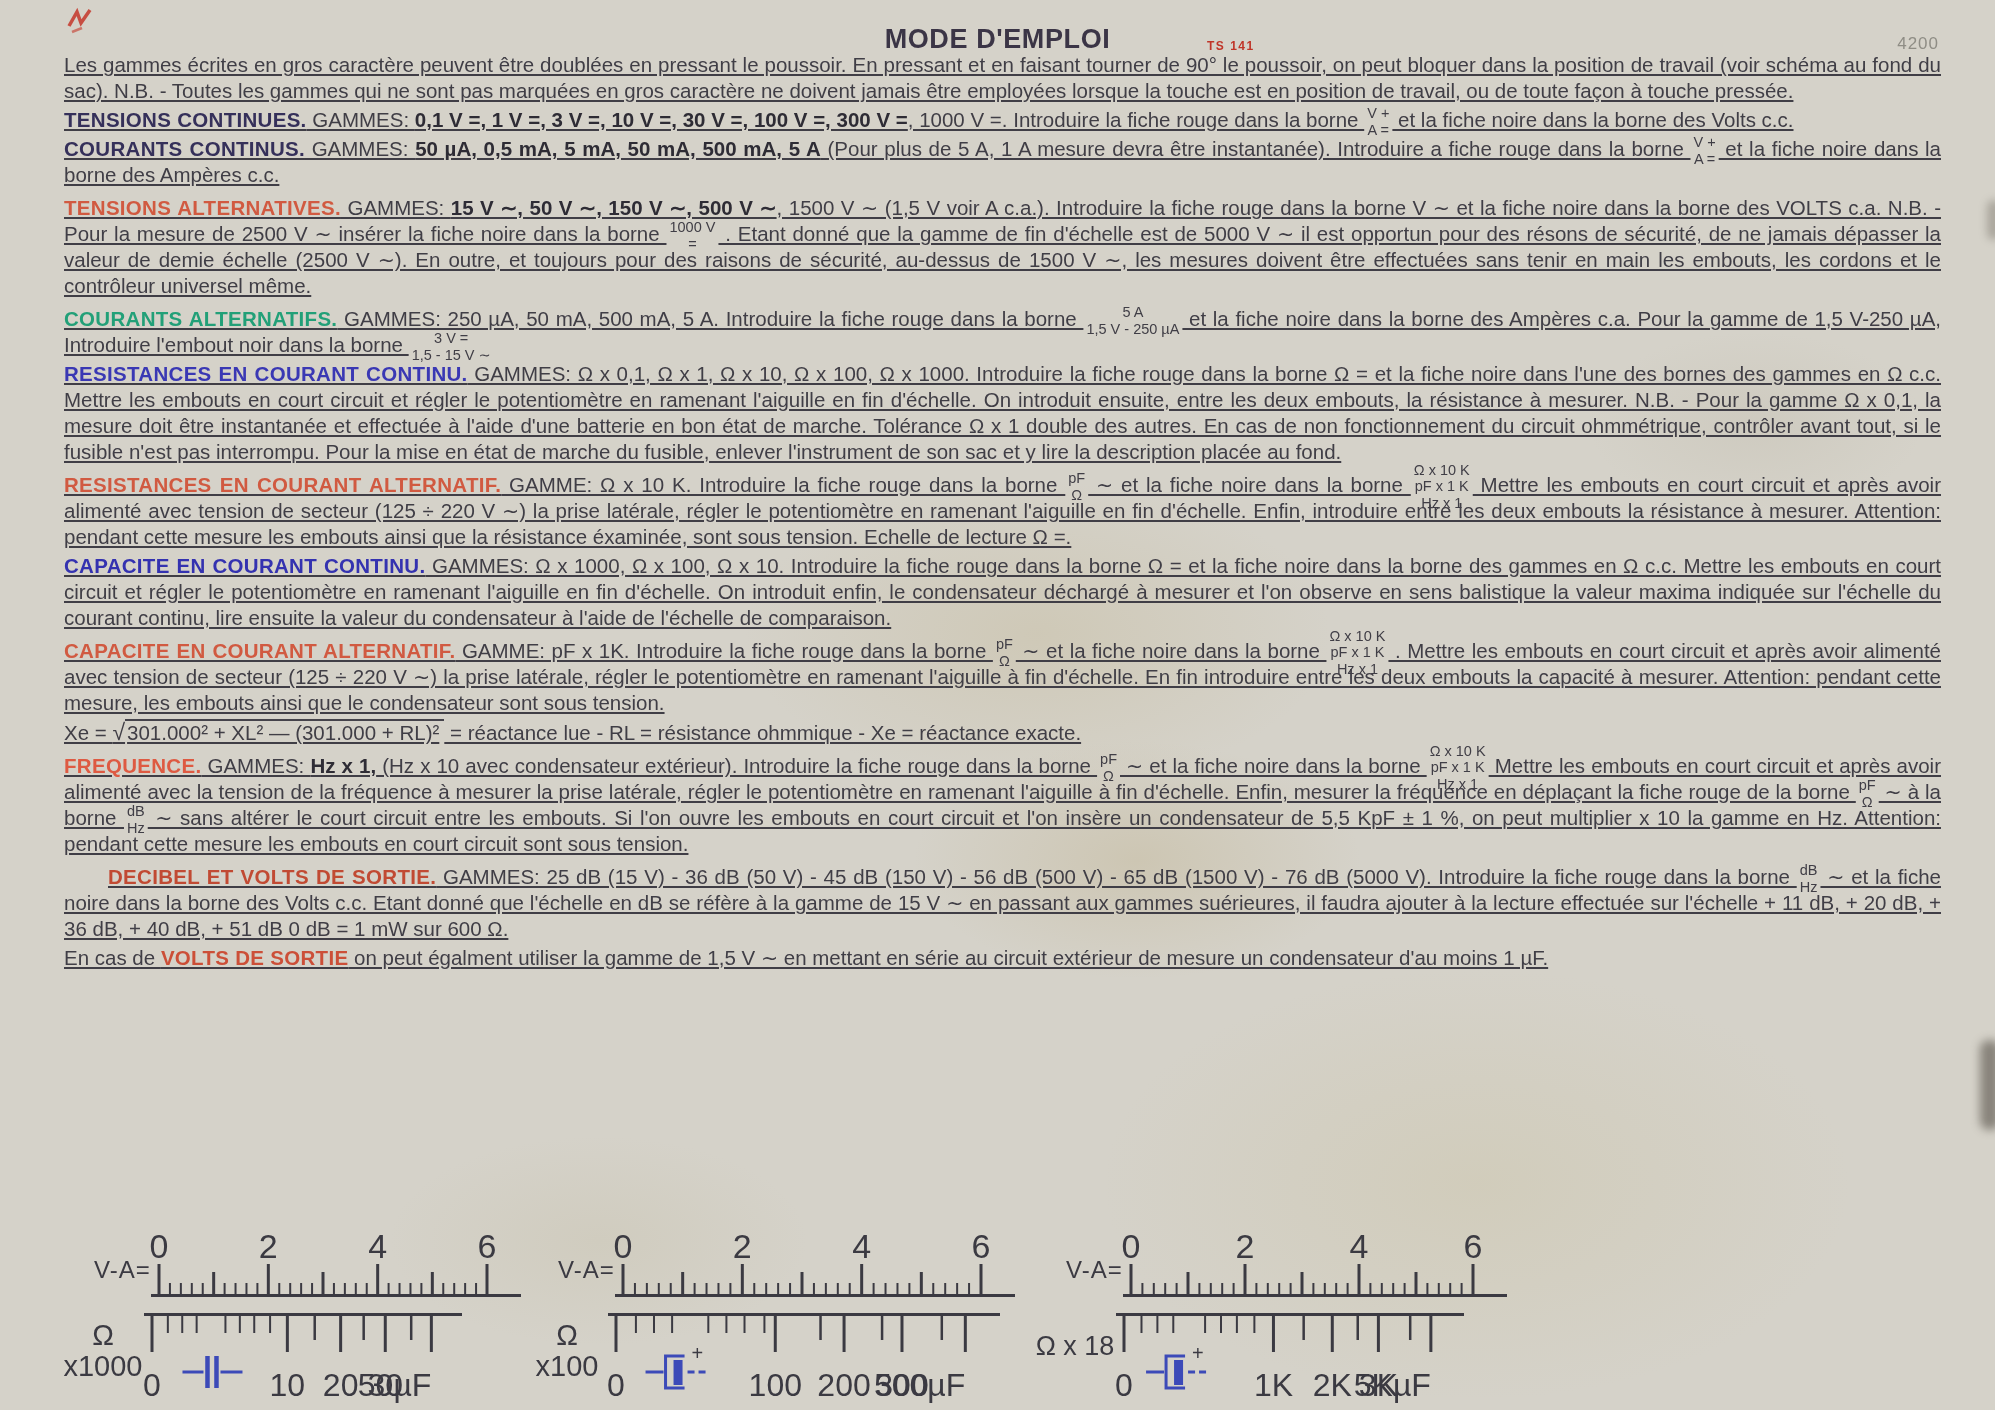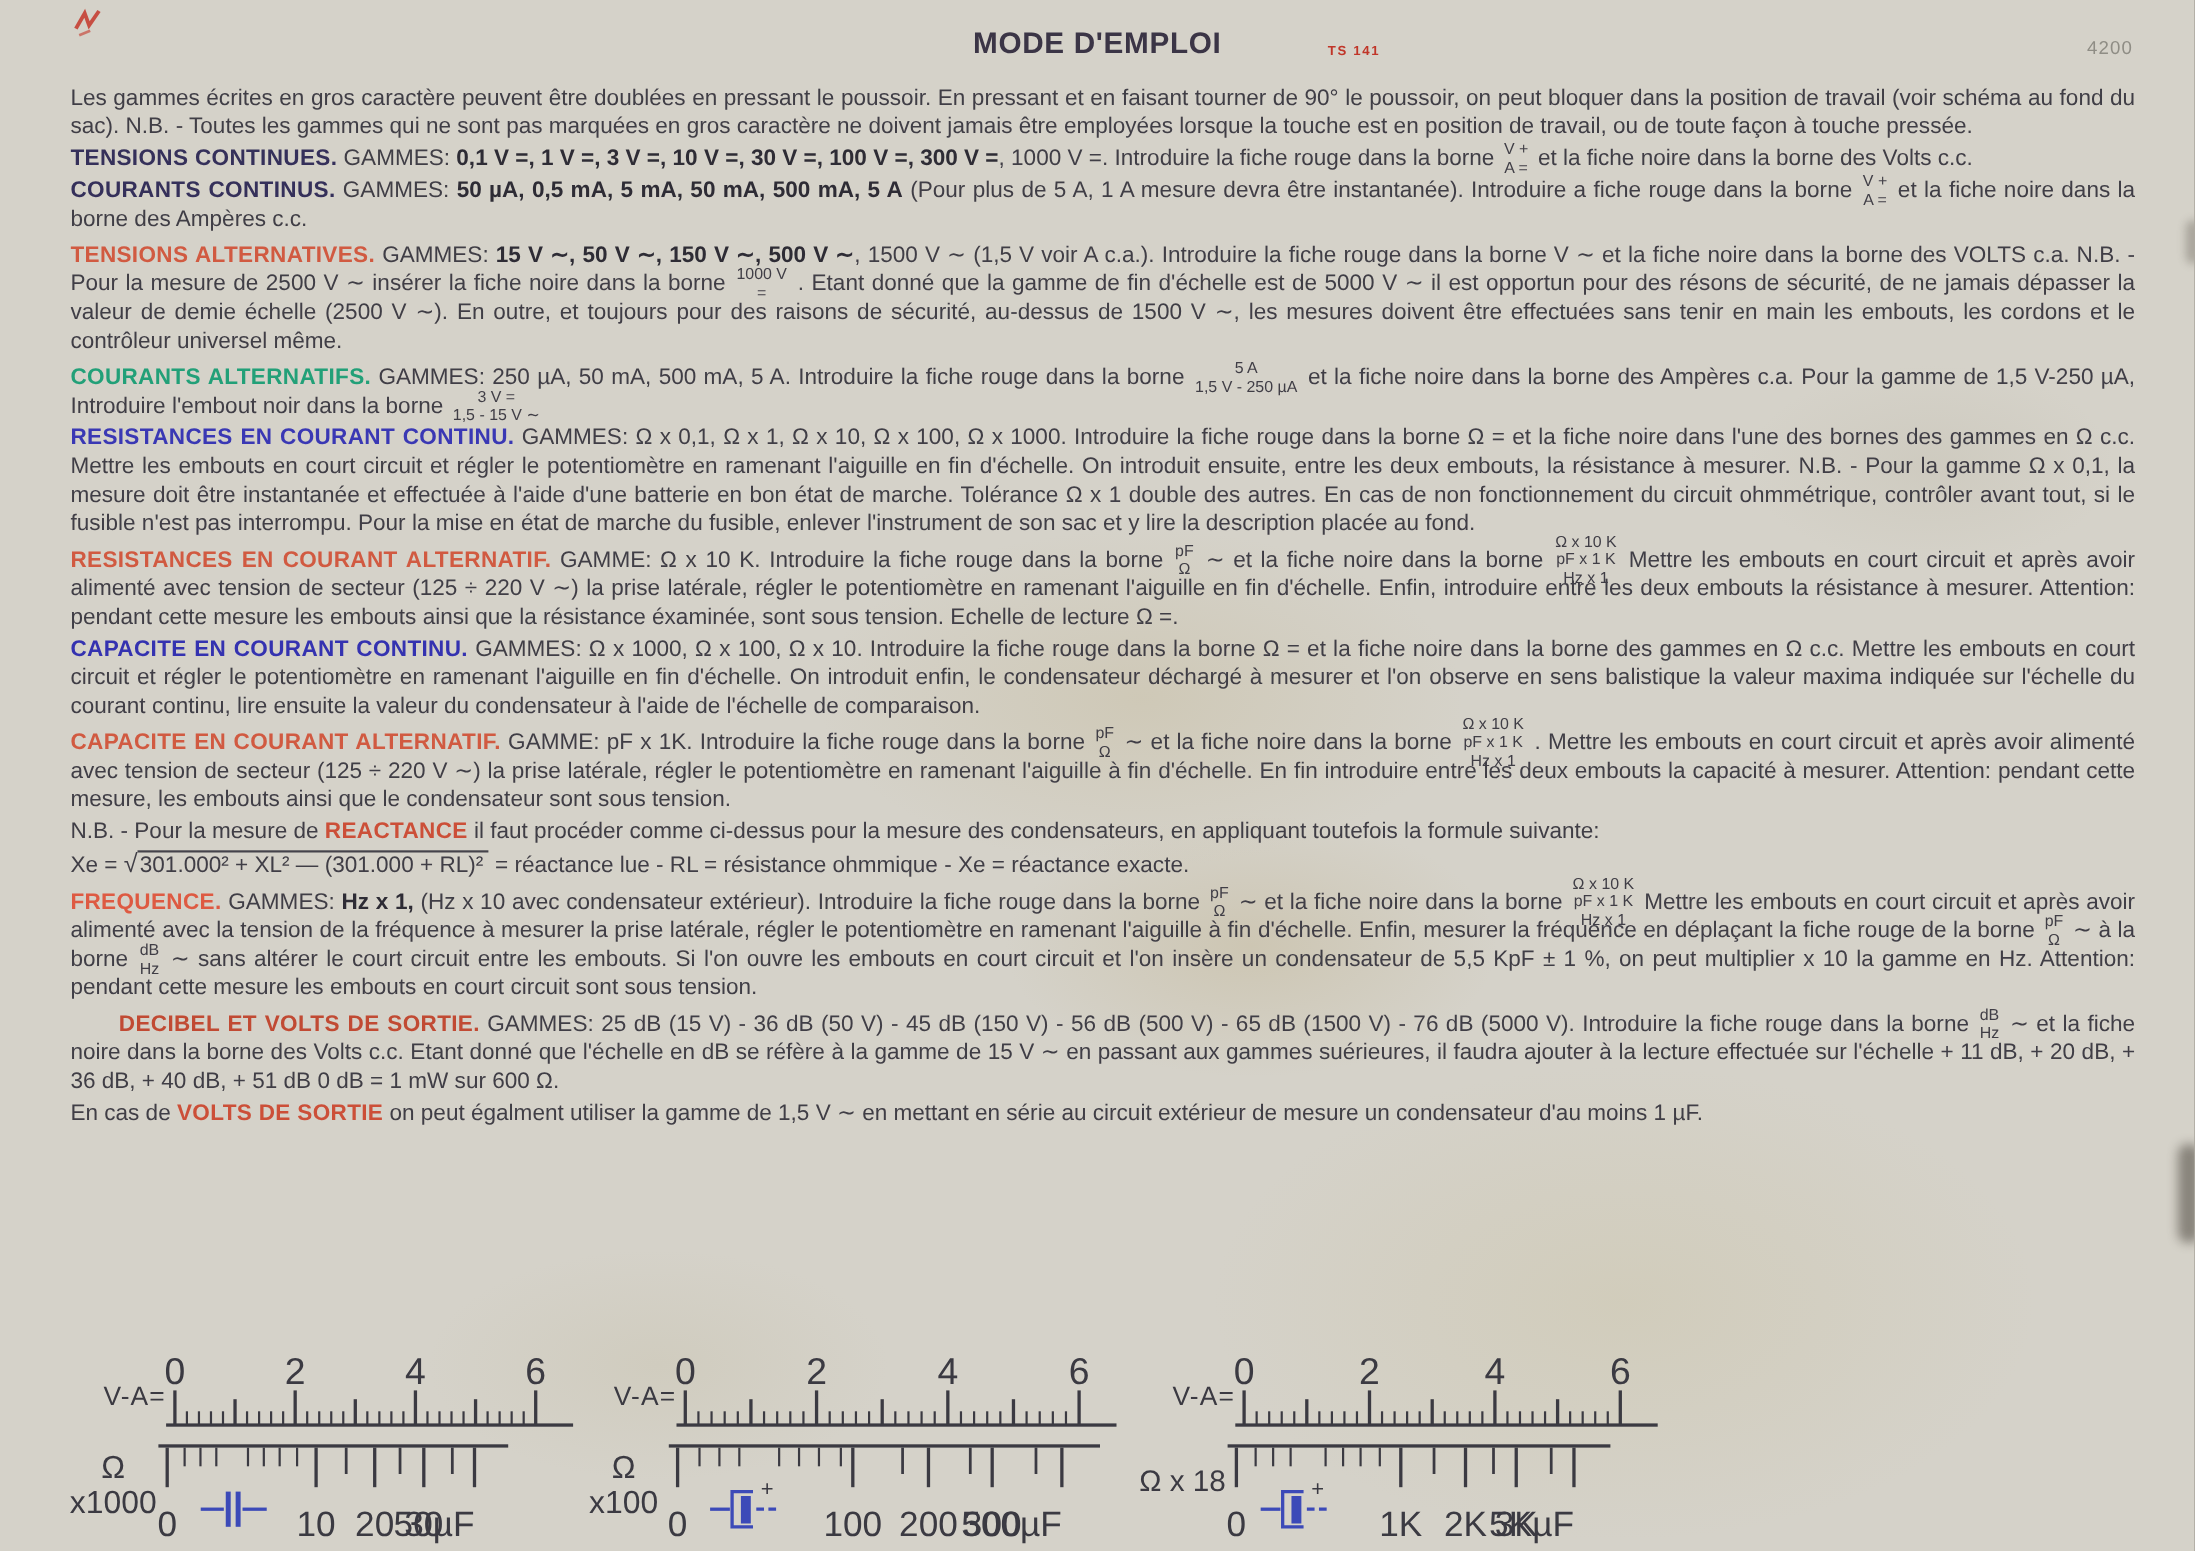--- a/index.html
+++ b/index.html
@@ -11,22 +11,22 @@
       radial-gradient(ellipse 520px 300px at 74% 84%, rgba(198,188,148,.26), transparent 72%),
       radial-gradient(ellipse 240px 130px at 88% 30%, rgba(182,176,158,.22), transparent 70%),
       radial-gradient(ellipse 300px 150px at 30% 88%, rgba(188,180,150,.20), transparent 70%),
       var(--paper,#d5d2c9);}
   .title{position:absolute;top:24px;left:0;right:0;text-align:center;
     font-size:27px;font-weight:bold;letter-spacing:.6px;color:#3b3546;}
   .ts-ref{position:absolute;left:1207px;top:39px;font-size:12px;font-weight:bold;
     letter-spacing:1.5px;color:var(--red,#c03528);}
   .page-num{position:absolute;right:56px;top:34px;font-size:17px;color:#8f8d85;letter-spacing:1px;}
   .pen-mark{position:absolute;left:66px;top:6px;}
-  .text-body{position:absolute;left:64px;right:54px;top:76px;height:1166px;overflow:hidden;
-    font-size:20.5px;line-height:26px;color:var(--ink,#403e46);}
+  .text-body{position:absolute;left:64px;right:54px;top:52px;height:1166px;overflow:hidden;
+    font-size:20.5px;line-height:26px;color:var(--ink,#403e46);text-decoration:underline;}
   .para{margin:0 0 3px;text-align:justify;}
   .para.gap{margin-top:7px;}
   .sec-hdr{font-weight:bold;letter-spacing:.3px;}
   .bv{font-weight:bold;color:#2e2c35;}
   .inl-red{color:var(--red-inline,#cc4f38);font-weight:bold;letter-spacing:.3px;}
   .stk{display:inline-flex;flex-direction:column;align-items:center;
     font-size:14.5px;line-height:1.12;vertical-align:middle;margin:-8px 3px;white-space:nowrap;}
   .stk.s3{align-items:center;margin:-17px 3px;}
   .sqrt{white-space:nowrap;}
   .sqrt .radical{font-size:23px;}
@@ -89,21 +89,20 @@
         </span><span class="seg">  Mettre les embouts en court circuit et après avoir alimenté avec tension de secteur (125 ÷ 220 V ∼) la prise latérale, régler le potentiomètre en ramenant l'aiguille en fin d'échelle. Enfin, introduire entre les deux embouts la résistance à mesurer. Attention: pendant cette mesure les embouts ainsi que la résistance éxaminée, sont sous tension. Echelle de lecture Ω =.</span></p>
       <p class="para"><span class="sec-hdr" style="color: rgb(52, 50, 176);">CAPACITE EN COURANT CONTINU.</span><span class="seg"> GAMMES: Ω x 1000, Ω x 100, Ω x 10. Introduire la fiche rouge dans la borne Ω = et la fiche noire dans la borne des gammes en Ω c.c. Mettre les embouts en court circuit et régler le potentiomètre en ramenant l'aiguille en fin d'échelle. On introduit enfin, le condensateur déchargé à mesurer et l'on observe en sens balistique la valeur maxima indiquée sur l'échelle du courant continu, lire ensuite la valeur du condensateur à l'aide de l'échelle de comparaison.</span></p>
       <p class="para gap"><span class="sec-hdr" style="color: rgb(209, 90, 65);">CAPACITE EN COURANT ALTERNATIF.</span><span class="seg"> GAMME: pF x 1K. Introduire la fiche rouge dans la borne </span><span class="stk s2">
           <span class="stk-line">pF</span>
           <span class="stk-line">Ω</span>
         </span><span class="seg"> ∼ et la fiche noire dans la borne </span><span class="stk s3">
           <span class="stk-line">Ω   x 10 K</span>
           <span class="stk-line">pF  x   1 K</span>
           <span class="stk-line">Hz  x   1</span>
         </span><span class="seg"> . Mettre les embouts en court circuit et après avoir alimenté avec tension  de  secteur (125 ÷ 220 V ∼) la prise latérale, régler le potentiomètre en ramenant l'aiguille à fin d'échelle. En fin introduire entre les deux embouts la capacité à mesurer. Attention: pendant cette mesure, les embouts ainsi que le condensateur sont sous tension.</span></p>
-      <p class="para"><span class="seg">N.B. -  Pour la mesure de </span><span class="seg inl-red">REACTANCE</span><span class="seg"> il faut procéder comme ci-dessus pour la mesure des condensateurs, en appliquant toutefois la formule suivante:</span></p>
       <p class="para"><span class="seg">Xe =  </span><span class="sqrt"><span class="radical">√</span><span class="radicand">301.000²  +  XL²  —  (301.000  +  RL)²</span></span><span class="seg"> = réactance lue - RL = résistance ohmmique - Xe = réactance exacte.</span></p>
       <p class="para gap"><span class="sec-hdr" style="color: rgb(222, 90, 66);">FREQUENCE.</span><span class="seg"> GAMMES: </span><span class="seg bv">Hz x 1,</span><span class="seg"> (Hz x 10 avec condensateur extérieur). Introduire la fiche rouge dans la borne </span><span class="stk s2">
           <span class="stk-line">pF</span>
           <span class="stk-line">Ω</span>
         </span><span class="seg"> ∼ et la fiche noire dans la borne </span><span class="stk s3">
           <span class="stk-line">Ω   x 10 K</span>
           <span class="stk-line">pF  x   1 K</span>
           <span class="stk-line">Hz  x   1</span>
         </span><span class="seg">  Mettre les embouts en court circuit et après avoir alimenté avec la tension de la fréquence à mesurer la prise latérale, régler le potentiomètre en ramenant l'aiguille à fin d'échelle. Enfin, mesurer la fréquence en déplaçant la fiche rouge de la borne </span><span class="stk s2">
           <span class="stk-line">pF</span>

